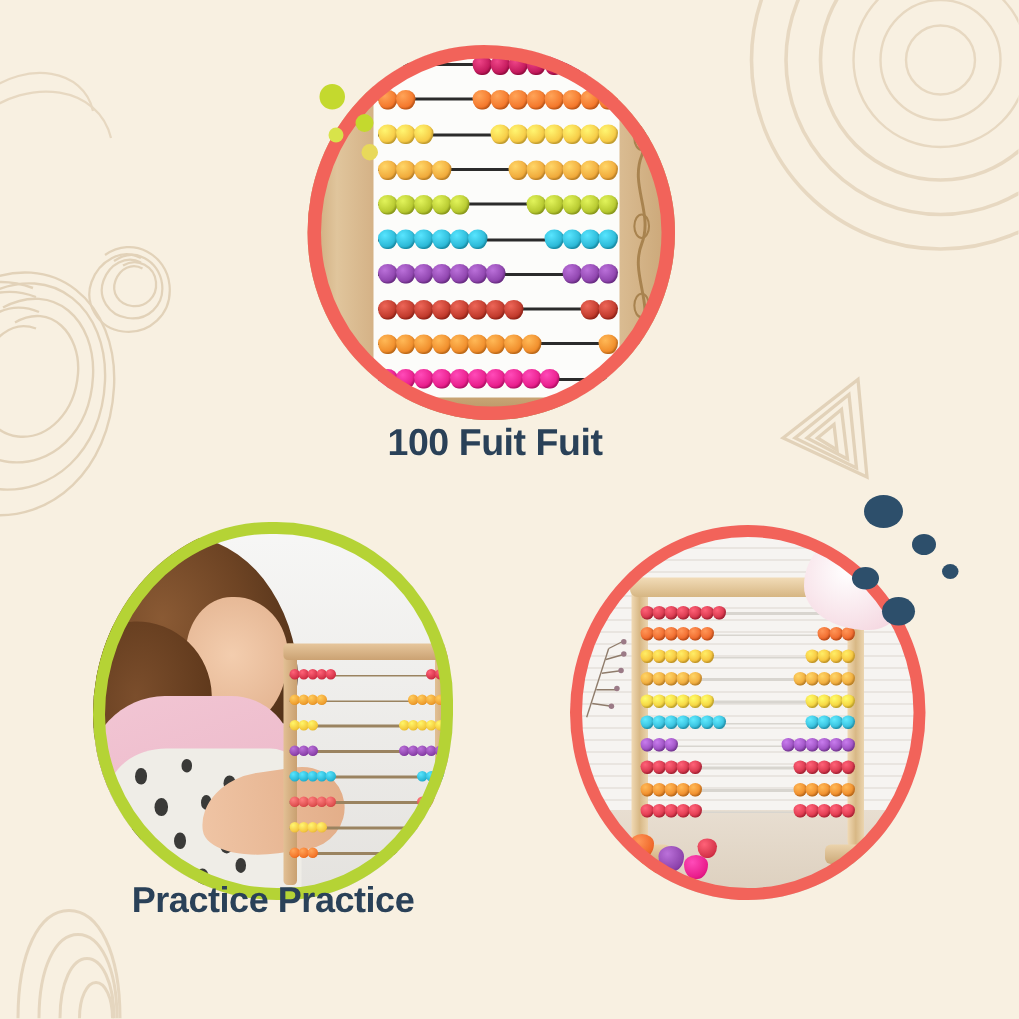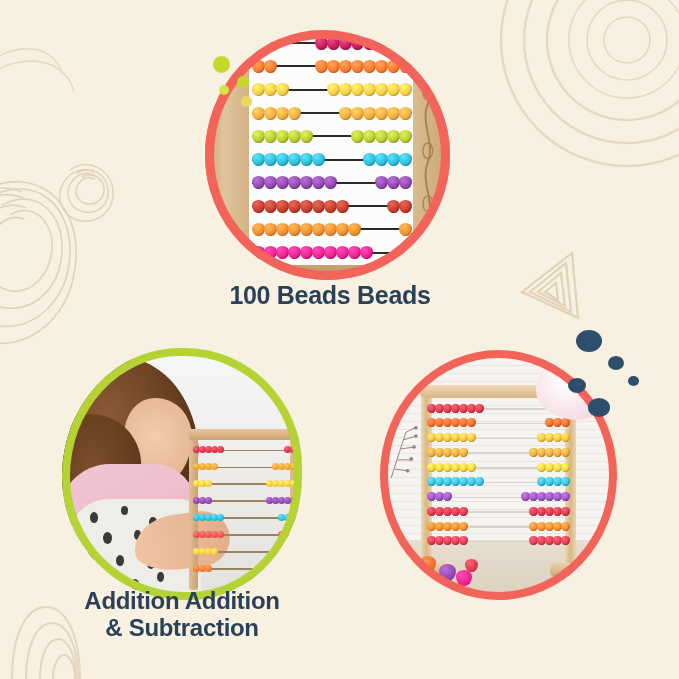--- a/index.html
+++ b/index.html
@@ -369,21 +369,21 @@
       </div>
     </div>
     <div class="ring-border"></div>
     <div id="accent-dots">
         <div class="accent-dot" style="left: 8px; top: 26px; width: 17px; height: 17px; background: rgb(196, 217, 46);"></div>
         <div class="accent-dot" style="left: 32px; top: 46px; width: 12px; height: 12px; background: rgb(196, 217, 46);"></div>
         <div class="accent-dot" style="left: 14px; top: 55px; width: 10px; height: 10px; background: rgb(216, 227, 74);"></div>
         <div class="accent-dot" style="left: 36px; top: 66px; width: 11px; height: 11px; background: rgb(232, 217, 90);"></div>
       </div>
   </div>
-  <div class="caption" id="cap-top">100 Beads Beads</div>
+  <div class="caption" id="cap-top">100 Fuit Fuit</div>
 
   <div class="tile" id="tile-bl">
     <div class="photo-ring">
       <div class="girl-scene">
         <div class="gs-wall"></div>
         <div class="gs-hair"></div>
         <div class="gs-face"></div>
         <div class="gs-hair2"></div>
         <div class="gs-shirt"></div>
         <div class="gs-dress" id="gs-dress">
@@ -523,22 +523,21 @@
                 <div class="minibead" style="width: 7px; height: 7px; background: radial-gradient(circle at 35% 30%, rgb(255, 164, 88), rgb(244, 119, 43) 62%, rgb(204, 79, 3));"></div>
                 <div class="minibead" style="width: 7px; height: 7px; background: radial-gradient(circle at 35% 30%, rgb(255, 164, 88), rgb(244, 119, 43) 62%, rgb(204, 79, 3));"></div>
               </div>
             </div>
           </div>
       </div>
     </div>
     <div class="ring-border"></div>
   </div>
   <div class="caption" id="cap-bl">
-    <div>Addition Addition</div>
-    <div>&amp; Subtraction</div>
+    <div>Practice Practice</div>
   </div>
 
   <div class="tile" id="tile-br">
     <div class="photo-ring">
       <div class="wood-scene">
         <div class="ws-wall"></div>
         <div class="ws-table"></div>
         <svg class="ws-sprig" viewBox="0 0 40 60">
           <g stroke="#8F7C6B" stroke-width="1" fill="none">
             <path d="M6 58 L22 8"></path>

